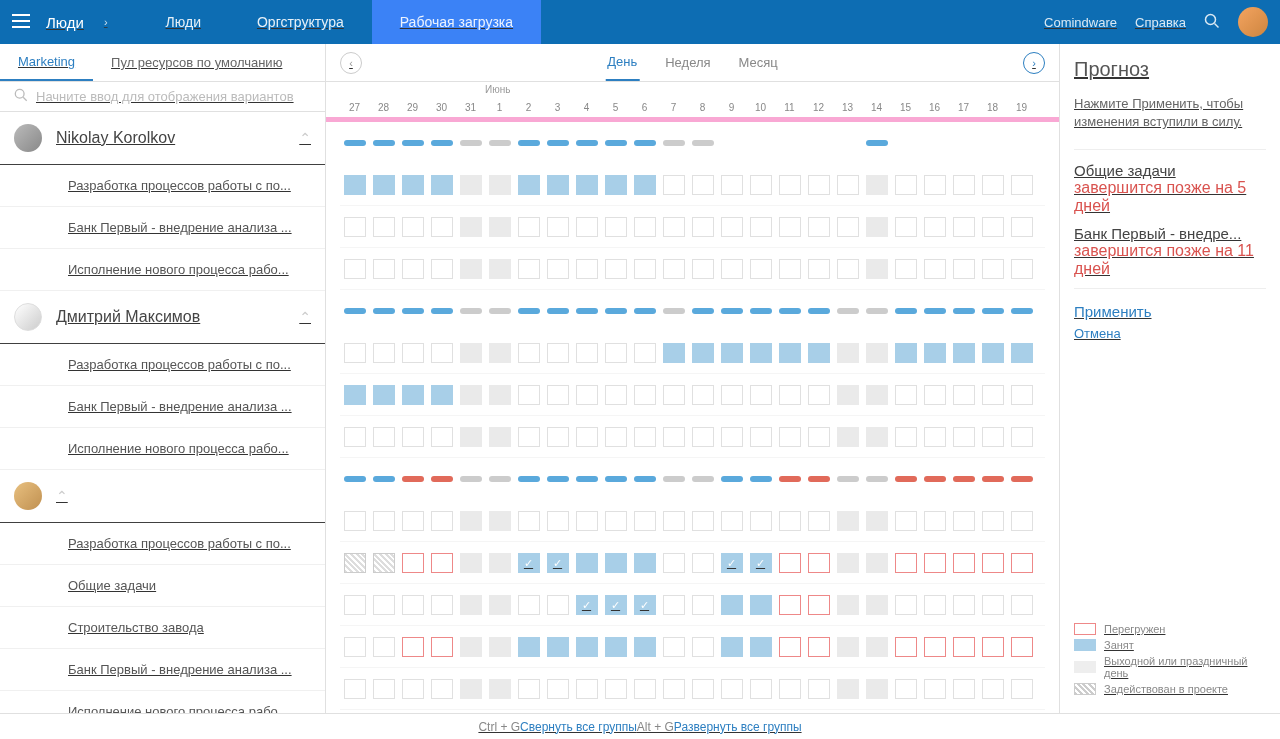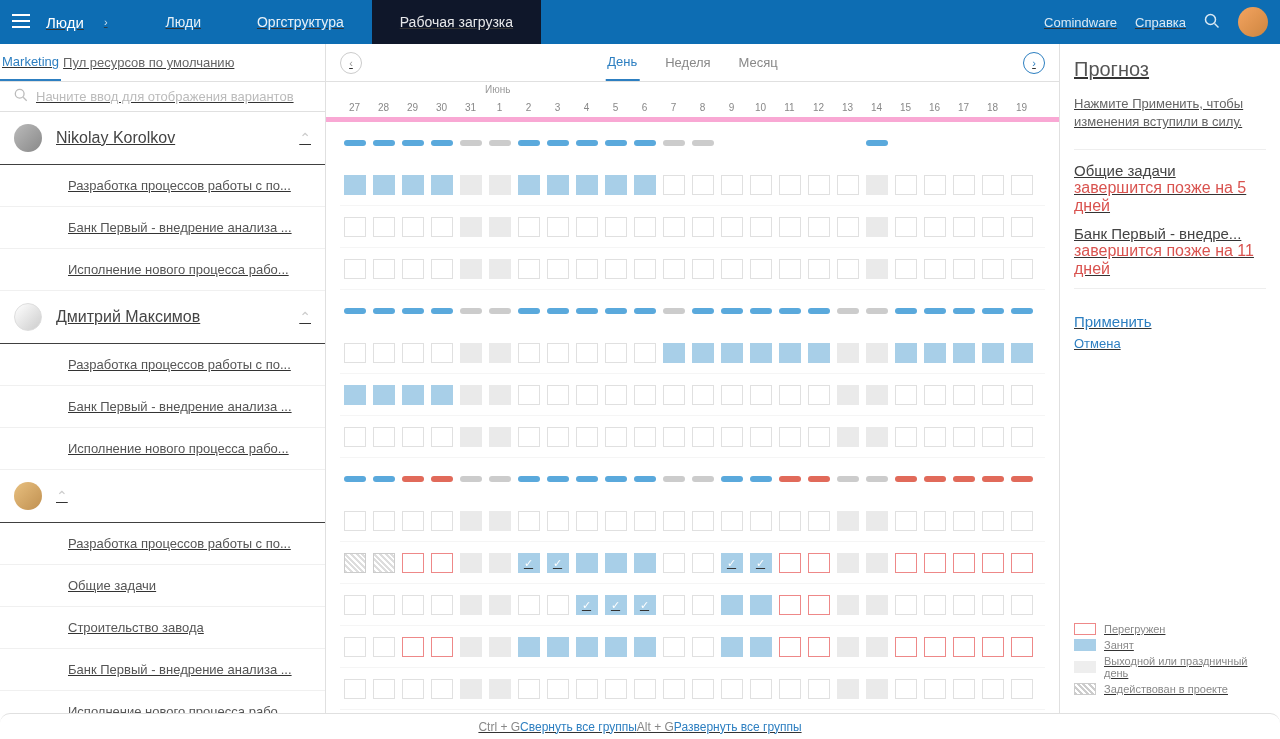--- a/index.html
+++ b/index.html
@@ -7,33 +7,33 @@
 .app { display: flex; flex-direction: column; height: 739px; width: 1280px; text-decoration: underline; }
 
 
 .header { background: #0d6db3; color: #fff; height: 44px; display: flex; align-items: center; padding: 0 12px; }
 .header-left { display: flex; align-items: center; gap: 12px; }
 .menu-icon { cursor: pointer; }
 .header-title { font-size: 15px; margin-left: 4px; }
 .chevron { margin-left: 8px; font-size: 11px; opacity: 0.8; }
 .header-tabs { display: flex; margin-left: 30px; height: 44px; }
 .header-tab { padding: 0 28px; display: flex; align-items: center; font-size: 14px; cursor: pointer; color: rgba(255,255,255,0.9); }
-.header-tab.active { background: #0f172a; }
+.header-tab.active { background: #3b82f6; }
 .header-right { margin-left: auto; display: flex; align-items: center; gap: 18px; }
 .header-link { color: rgba(255,255,255,0.85); font-size: 13px; cursor: pointer; }
 .search-ico { cursor: pointer; opacity: 0.85; }
 .avatar-top { width: 30px; height: 30px; border-radius: 50%; background: linear-gradient(135deg,#f4a460,#cd853f); }
 
 
 .main { flex: 1; display: flex; min-height: 0; }
 
 
 .sidebar { width: 326px; border-right: 1px solid #e0e0e0; display: flex; flex-direction: column; }
 .sidebar-tabs { display: flex; border-bottom: 1px solid #e0e0e0; height: 38px; }
-.sidebar-tab { padding: 0 2px; display: flex; align-items: center; font-size: 13px; cursor: pointer; color: #666; }
+.sidebar-tab { padding: 0 18px; display: flex; align-items: center; font-size: 13px; cursor: pointer; color: #666; }
 .sidebar-tab.active { color: #2d7fc1; border-bottom: 2px solid #2d7fc1; }
 .search-row { padding: 6px 14px; border-bottom: 1px solid #e0e0e0; display: flex; align-items: center; gap: 8px; }
 .search-input { border: none; outline: none; flex: 1; font-size: 13px; color: #999; }
 .search-input::placeholder { color: #bbb; }
 .people-list { flex: 1; overflow-y: auto; }
 .person-header { display: flex; align-items: center; padding: 12px 14px; border-bottom: 1px solid #404040; }
 .person-avatar { width: 28px; height: 28px; border-radius: 50%; margin-right: 14px; background: #ddd; }
 .av1 { background: linear-gradient(135deg,#bbb,#888); }
 .av2 { background: linear-gradient(135deg,#fff,#ccc); border:1px solid #ddd; }
 .av3 { background: linear-gradient(135deg,#e8c080,#c09050); }
@@ -68,33 +68,33 @@
 .bar.gray { background: #ccc; }
 .bar.red { background: #e16a5a; }
 
 
 .rightp { width: 220px; padding: 14px 14px; display: flex; flex-direction: column; }
 .rp-title { font-size: 20px; color: #555; margin-bottom: 14px; }
 .rp-text { font-size: 13px; color: #666; line-height: 1.4; margin-bottom: 18px; }
 .rp-sep { border-top: 1px solid #eee; margin-bottom: 12px; }
 .rp-item-title { font-size: 15px; color: #444; white-space: nowrap; overflow: hidden; text-overflow: ellipsis; }
 .rp-item-sub { font-size: 16px; color: #d9534f; margin-bottom: 10px; }
-.rp-apply { color: #2d7fc1; font-size: 15px; margin-top: 12px; cursor: pointer; }
+.rp-apply { color: #2d7fc1; font-size: 15px; margin-top: 2px; cursor: pointer; }
 .rp-cancel { color: #2d7fc1; font-size: 13px; margin-top: 6px; cursor: pointer; }
 .legend { margin-top: auto; font-size: 11px; color: #888; }
 .legend-row { display: flex; align-items: center; gap: 8px; margin-bottom: 4px; }
 .lg-box { width: 22px; height: 12px; border: 1px solid #ccc; flex-shrink: 0; }
 .lg-box.red { border-color: #e88; }
 .lg-box.blue { background: #a8cfe8; border-color: #a8cfe8; }
 .lg-box.gray { background: #eee; border-color: #eee; }
 .lg-box.hatch { background: repeating-linear-gradient(45deg,#ccc,#ccc 2px,#fff 2px,#fff 4px); }
 .lg-label-stack { display:flex; flex-direction:column; line-height:1.1; }
 
 
-.footer { height: 26px; border-top: 1px solid #e0e0e0; display: flex; align-items: center; justify-content: center; font-size: 12px; border-radius: 10px; }
+.footer { height: 26px; border-top: 1px solid #e0e0e0; display: flex; align-items: center; justify-content: center; font-size: 12px; }
 .footer-key { color: #888; }
 .footer-link { color: #2d7fc1; cursor: pointer; }
 </style>
 </head>
 <body>
 
 <div class="app">
   <div class="header">
     <div class="header-left">
       <span class="menu-icon">

